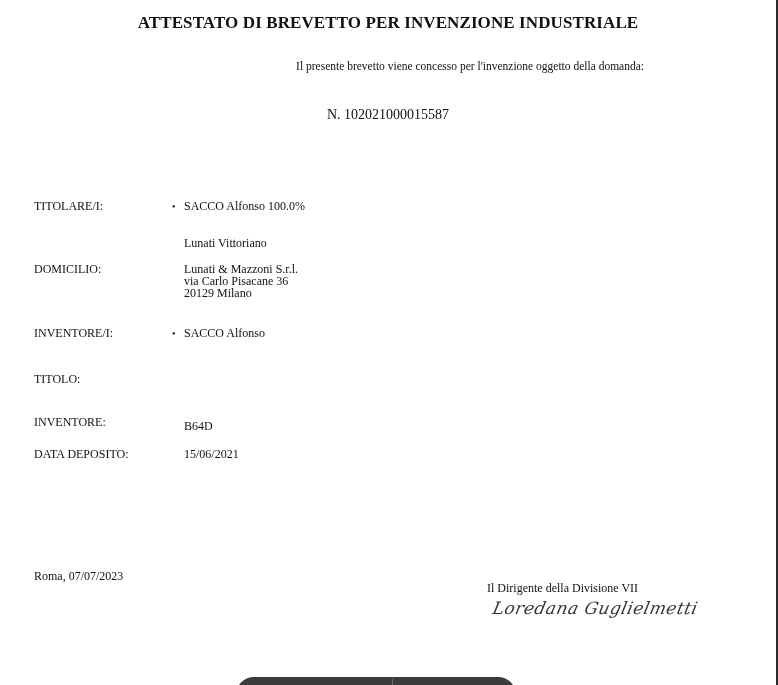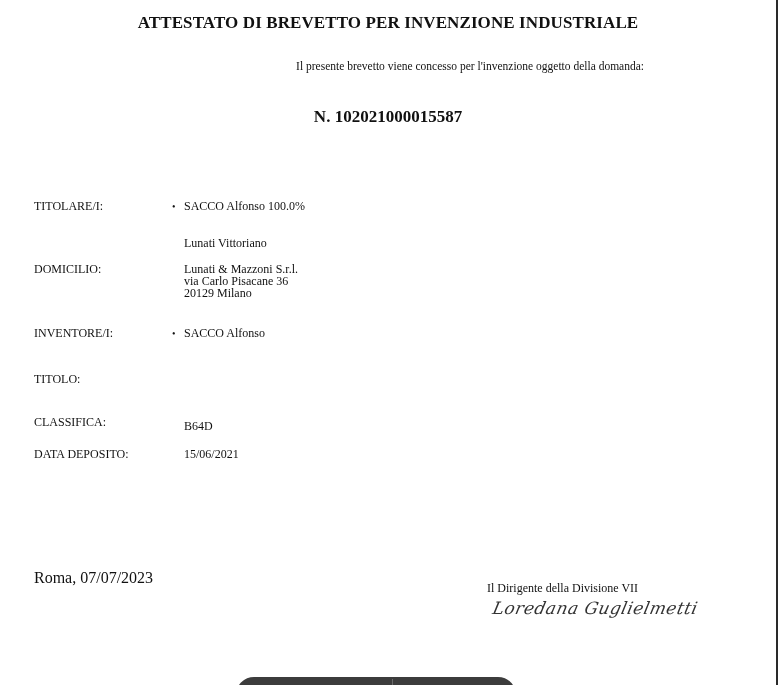--- a/index.html
+++ b/index.html
@@ -44,22 +44,22 @@
       width: 644px;
       text-align: right;
       font-size: 11.5px;
     }
     .number {
       position: absolute;
       top: 107px;
       left: 0;
       width: 776px;
       text-align: center;
-      font-weight: bold;
-      font-size: 17px;
+      font-weight: normal;
+      font-size: 14px;
     }
     .label {
       position: absolute;
       left: 34px;
       font-size: 12px;
     }
     .value {
       position: absolute;
       left: 172px;
       font-size: 12px;
@@ -91,21 +91,21 @@
       font-style: italic;
       font-size: 17px;
       color: #333;
       letter-spacing: 0.5px;
       transform: skewX(-12deg);
     }
     .place-date {
       position: absolute;
       left: 34px;
       top: 569px;
-      font-size: 16px;
+      font-size: 12px;
     }
     .toolbar {
       position: absolute;
       left: 236px;
       top: 677px;
       width: 280px;
       height: 40px;
       background: #3c3c3c;
       border-radius: 18px 18px 0 0;
     }
@@ -145,21 +145,21 @@
     <div class="value" style="top:288px;left:184px">20129 Milano</div>
 
     <div class="label" style="top:326px">INVENTORE/I:</div>
     <div class="value bullet" style="top:328px;left:172px">SACCO Alfonso</div>
 
     <div class="label" style="top:372px">TITOLO:</div>
     <div class="value" style="top:367px;left:184px">
       <br>
     </div>
 
-    <div class="label" style="top:415px">CLASSIFICA:</div>
+    <div class="label" style="top:415px">INVENTORE:</div>
     <div class="value" style="top:421px;left:184px">B64D</div>
 
     <div class="label" style="top:447px">DATA DEPOSITO:</div>
     <div class="value" style="top:449px;left:184px">15/06/2021</div>
 
     <div class="place-date">Roma, 07/07/2023</div>
     <div class="signature-block">Il Dirigente della Divisione VII</div>
     <div class="signature">Loredana Guglielmetti</div>
   </div>
 

